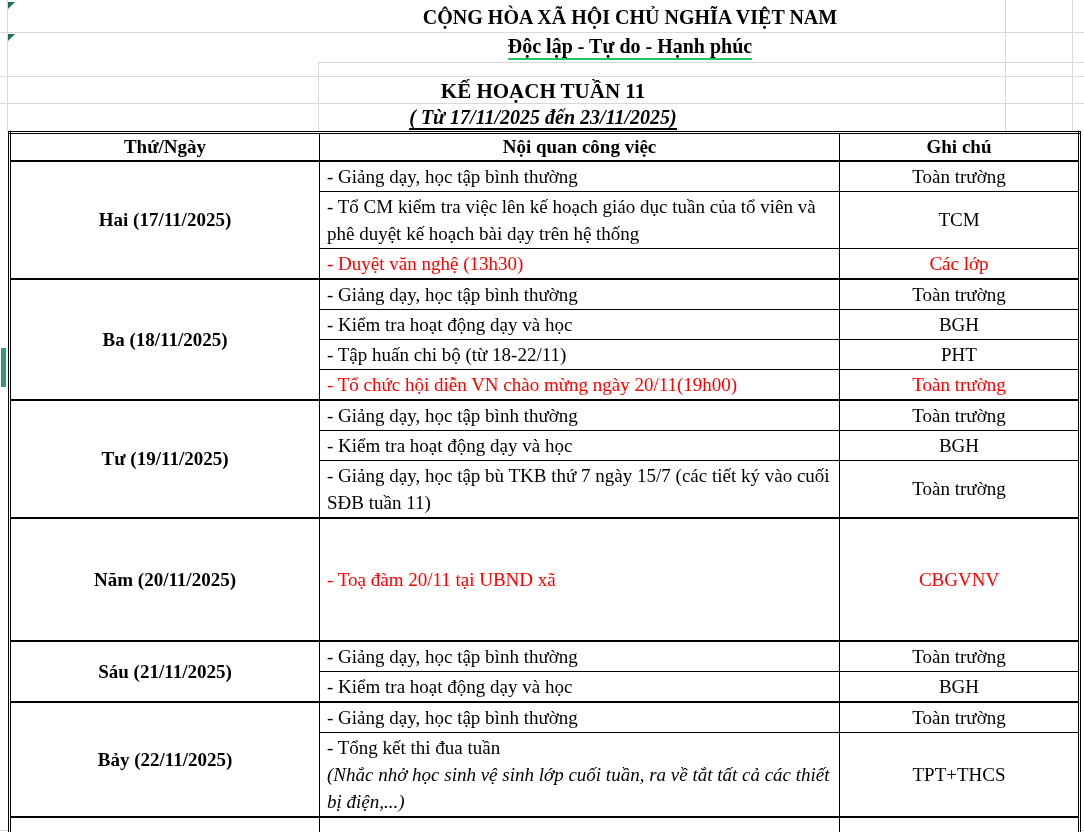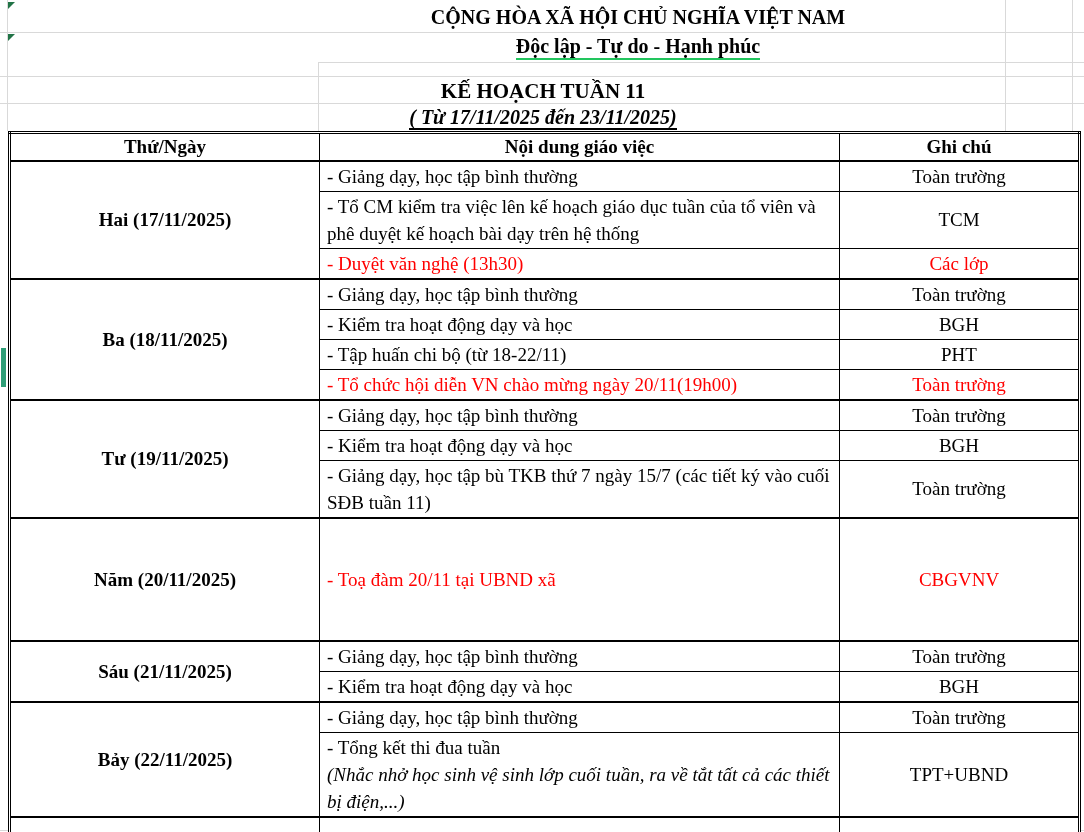--- a/index.html
+++ b/index.html
@@ -30,21 +30,21 @@
   .selbar {
     position: absolute; left: 1px; top: 348px; width: 5px; height: 39px;
     background: var(--selbar); z-index: 2;
   }
   .hdr-left { position: absolute; left: 3px; top: 3px; width: 315px; z-index: 1; }
   .hdr-left .l1 { font-size: 20px; padding-left: 7px; white-space: nowrap; line-height: 29px; }
   .hdr-left .l2 {
     font-size: 20px; font-weight: bold; padding-left: 7px; white-space: nowrap;
     line-height: 26px; border-bottom: 2px solid #000; padding-bottom: 2px;
   }
-  .hdr-right { position: absolute; left: 322px; top: 4px; width: 632px; text-align: center; z-index: 1; }
+  .hdr-right { position: absolute; left: 314px; top: 4px; width: 632px; text-align: center; z-index: 1; }
   .hdr-right .l1 { font-size: 20px; font-weight: bold; line-height: 27px; }
   .hdr-right .l2 { font-size: 20px; font-weight: bold; margin-top: 4px; }
   .hdr-right .l2 span { border-bottom: 2px solid #22c55e; padding-bottom: 1px; }
   .titles { position: absolute; left: 8px; top: 79px; width: 1070px; text-align: center; z-index: 1; }
   .titles .main { font-size: 21px; font-weight: bold; line-height: 24px; }
   .titles .sub { font-size: 20px; font-weight: bold; font-style: italic; margin-top: 3px; }
   .titles .sub span { border-bottom: 2px solid #000; padding-bottom: 0px; }
   table.plan {
     position: absolute; left: 8px; top: 131px; width: 1070px; z-index: 1;
     border-collapse: collapse; table-layout: fixed;
@@ -96,21 +96,21 @@
 
 <table class="plan">
   <colgroup>
     <col style="width:310px">
     <col style="width:520px">
     <col style="width:240px">
   </colgroup>
   <thead>
     <tr>
       <th>Thứ/Ngày</th>
-      <th>Nội dung giáo việc</th>
+      <th>Nội quan công việc</th>
       <th>Ghi chú</th>
     </tr>
   </thead>
   <tbody>
       <tr class="group-first">
         <td class="day-cell" rowspan="3">Hai (17/11/2025)</td>
         <td class="task-cell"><span>- Giảng dạy, học tập bình thường</span></td>
         <td class="note-cell">Toàn trường</td>
       </tr>
       <tr>
@@ -165,21 +165,21 @@
         <td class="task-cell"><span>- Kiểm tra hoạt động dạy và học</span></td>
         <td class="note-cell">BGH</td>
       </tr>
       <tr class="group-first">
         <td class="day-cell" rowspan="2">Bảy (22/11/2025)</td>
         <td class="task-cell"><span>- Giảng dạy, học tập bình thường</span></td>
         <td class="note-cell">Toàn trường</td>
       </tr>
       <tr>
         <td class="task-cell"><span>- Tổng kết thi đua tuần</span><div class="italic-note">(Nhắc nhở học sinh vệ sinh lớp cuối tuần, ra về tắt tất cả các thiết bị điện,...)</div></td>
-        <td class="note-cell">TPT+UBND</td>
+        <td class="note-cell">TPT+THCS</td>
       </tr>
       <tr class="group-first" style="height: 50px;">
         <td class="day-cell" rowspan="1">CN (23/11/2025)</td>
         <td class="task-cell"><span>- Trực bảo vệ cơ quan</span></td>
         <td class="note-cell">Bảo vệ</td>
       </tr>
     </tbody>
 </table>
 
 </body></html>

